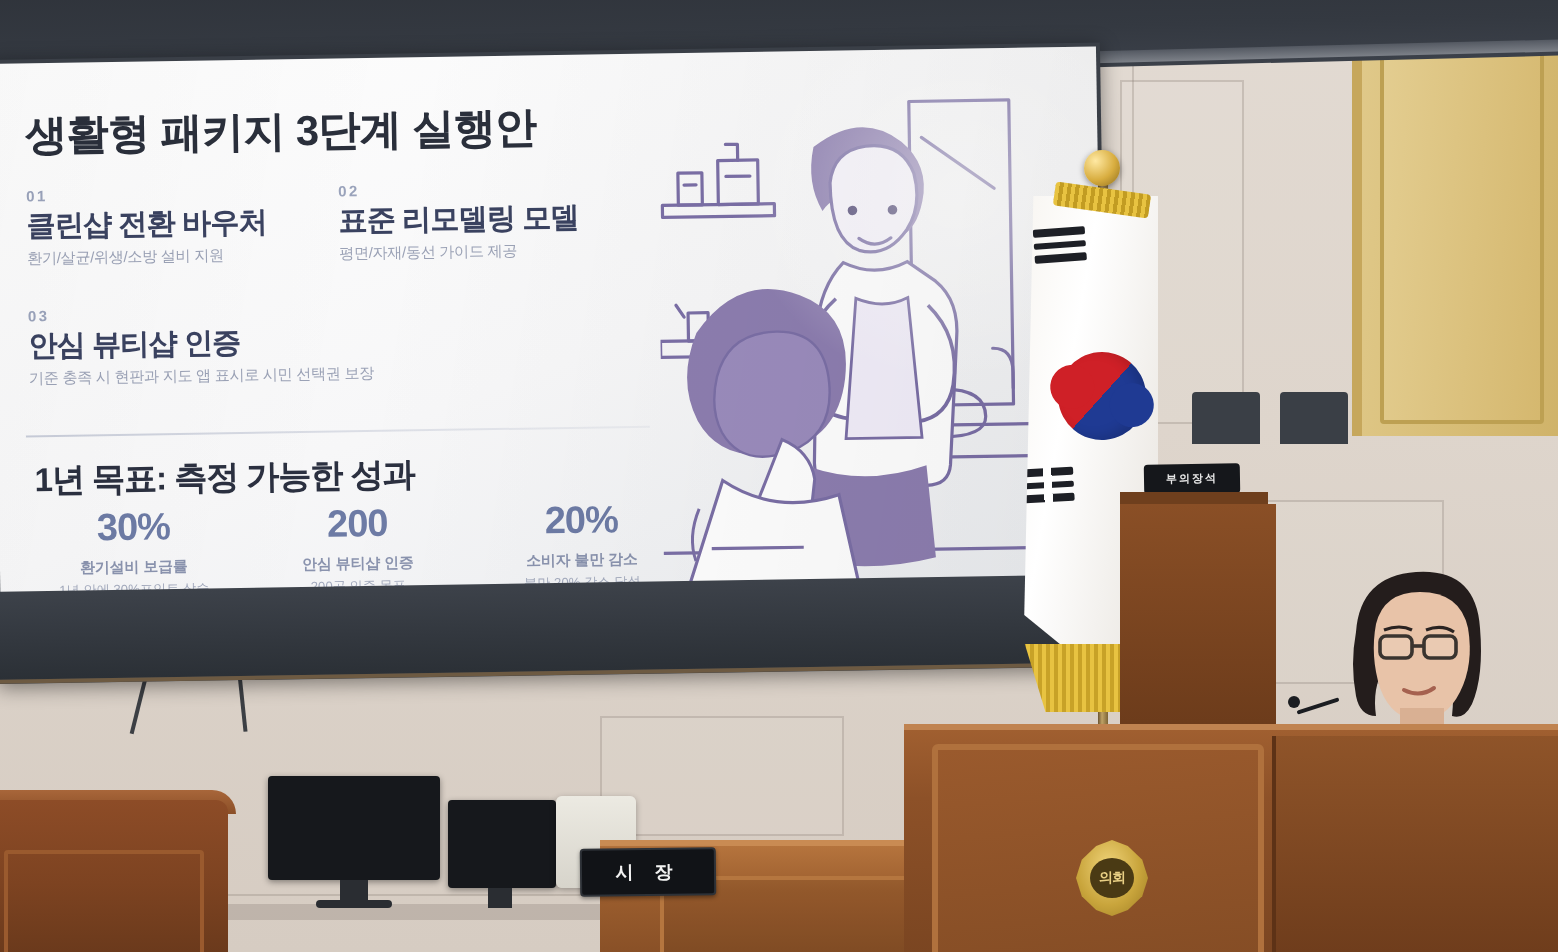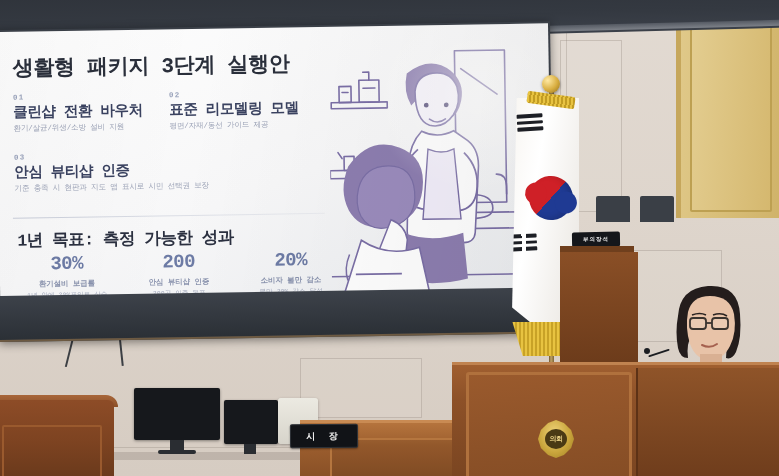--- a/index.html
+++ b/index.html
@@ -2,21 +2,20 @@
 <html lang="ko"><head>
 <meta charset="utf-8">
 <title>Council Chamber Presentation</title>
 <style>
   html,body{margin:0;padding:0;background:#000;}
   body{font-family:"Liberation Sans","DejaVu Sans",sans-serif;}
 
   #stage{
     position:relative;width:779px;height:476px;overflow:hidden;
     background:#d9cfc6;
-    font-family:Liberation Mono, monospace;
   }
 
   
   .wall{
     position:absolute;left:0;top:0;width:779px;height:476px;
     background:linear-gradient(180deg,#e2dad2 0%,#ded5cc 45%,#d6ccc2 100%);
   }
   .wall-panel{
     position:absolute;border:1px solid rgba(150,138,128,.35);
     background:rgba(255,255,255,.05);

